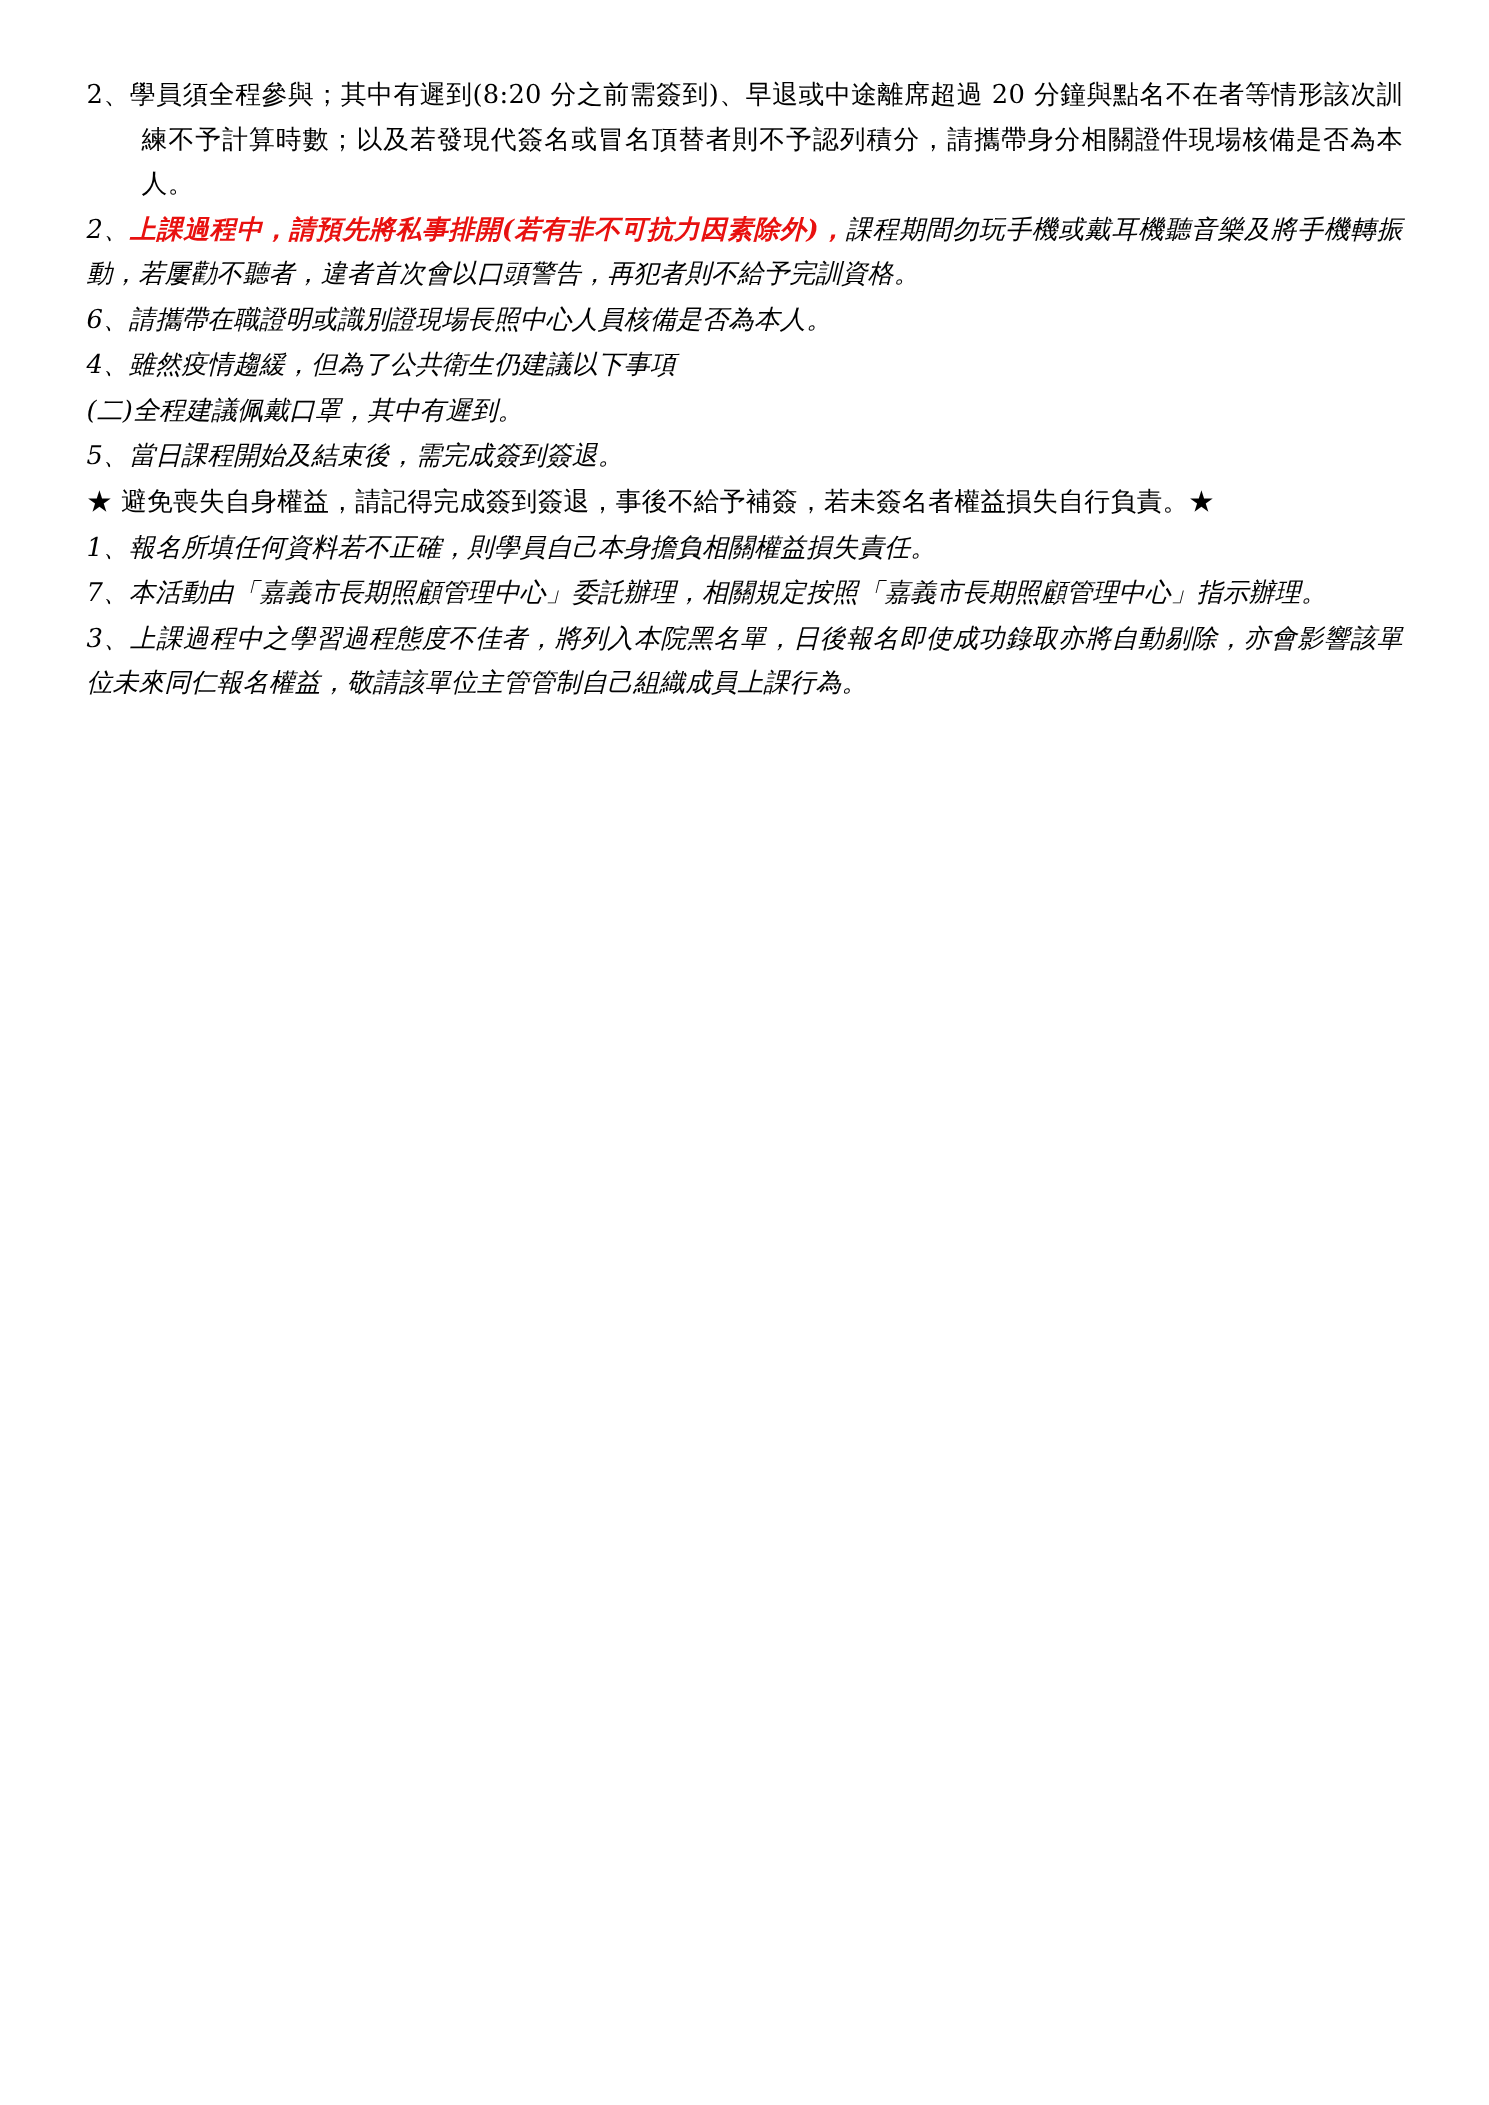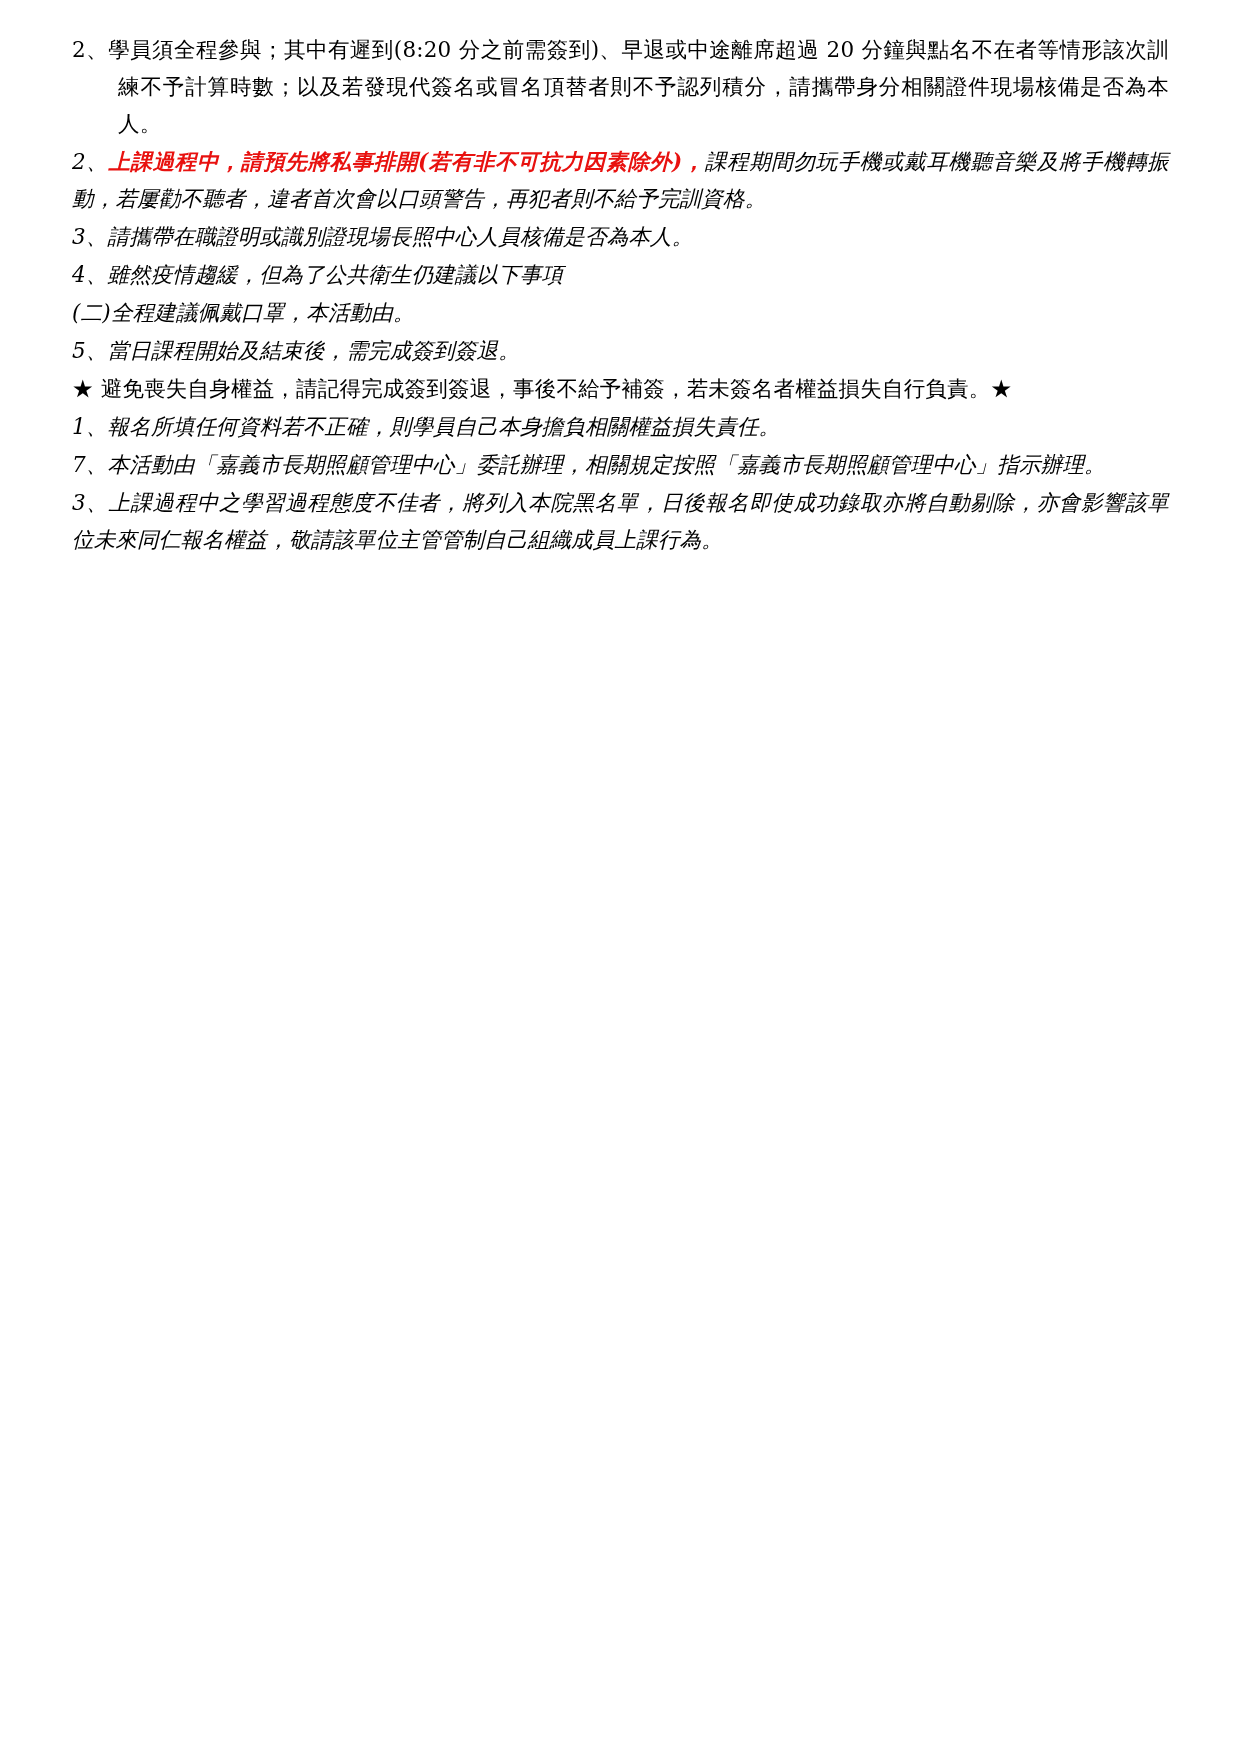--- a/index.html
+++ b/index.html
@@ -11,21 +11,21 @@
     width: 1241px;
     height: 1754px;
     font-family: "DejaVu Serif", "Liberation Serif", serif;
     color: #000000;
   }
   .page {
     position: relative;
     width: 1241px;
     height: 1754px;
     box-sizing: border-box;
-    padding: 32px 72px 0 72px;
+    padding: 62px 72px 0 72px;
   }
   .doc-body {
     font-size: 21.5px;
     line-height: 1.72;
     letter-spacing: 0.2px;
     text-align: justify;
     text-justify: inter-ideograph;
   }
   .para {
     margin: 0 0 1px 0;
@@ -53,26 +53,26 @@
 </head>
 <body>
 
 <div class="page">
   <div class="doc-body">
 
     <p class="para hang">2、學員須全程參與；其中有遲到(8:20 分之前需簽到)、早退或中途離席超過 20 分鐘與點名不在者等情形該次訓練不予計算時數；以及若發現代簽名或冒名頂替者則不予認列積分，請攜帶身分相關證件現場核備是否為本人。</p>
 
     <p class="para flush"><span>2、</span><span class="red-bold">上課過程中，請預先將私事排開(若有非不可抗力因素除外)，</span><span>課程期間勿玩手機或戴耳機聽音樂及將手機轉振動，若屢勸不聽者，違者首次會以口頭警告，再犯者則不給予完訓資格。</span></p>
 
-    <p class="para flush">3、請攜帶在職證明或識別證現場長照中心人員核備是否為本人。</p>
+    <p class="para flush">6、請攜帶在職證明或識別證現場長照中心人員核備是否為本人。</p>
 
     <p class="para flush">4、雖然疫情趨緩，但為了公共衛生仍建議以下事項</p>
 
 
-    <p class="para flush">(二)全程建議佩戴口罩，本活動由。</p>
+    <p class="para flush">(二)全程建議佩戴口罩，其中有遲到。</p>
 
     <p class="para flush">5、當日課程開始及結束後，需完成簽到簽退。</p>
 
     <p class="para star-line">★ 避免喪失自身權益，請記得完成簽到簽退，事後不給予補簽，若未簽名者權益損失自行負責。★</p>
 
     <p class="para flush">1、報名所填任何資料若不正確，則學員自己本身擔負相關權益損失責任。</p>
 
     <p class="para flush">7、本活動由「嘉義市長期照顧管理中心」委託辦理，相關規定按照「嘉義市長期照顧管理中心」指示辦理。</p>
 
     <p class="para flush">3、上課過程中之學習過程態度不佳者，將列入本院黑名單，日後報名即使成功錄取亦將自動剔除，亦會影響該單位未來同仁報名權益，敬請該單位主管管制自己組織成員上課行為。</p>

